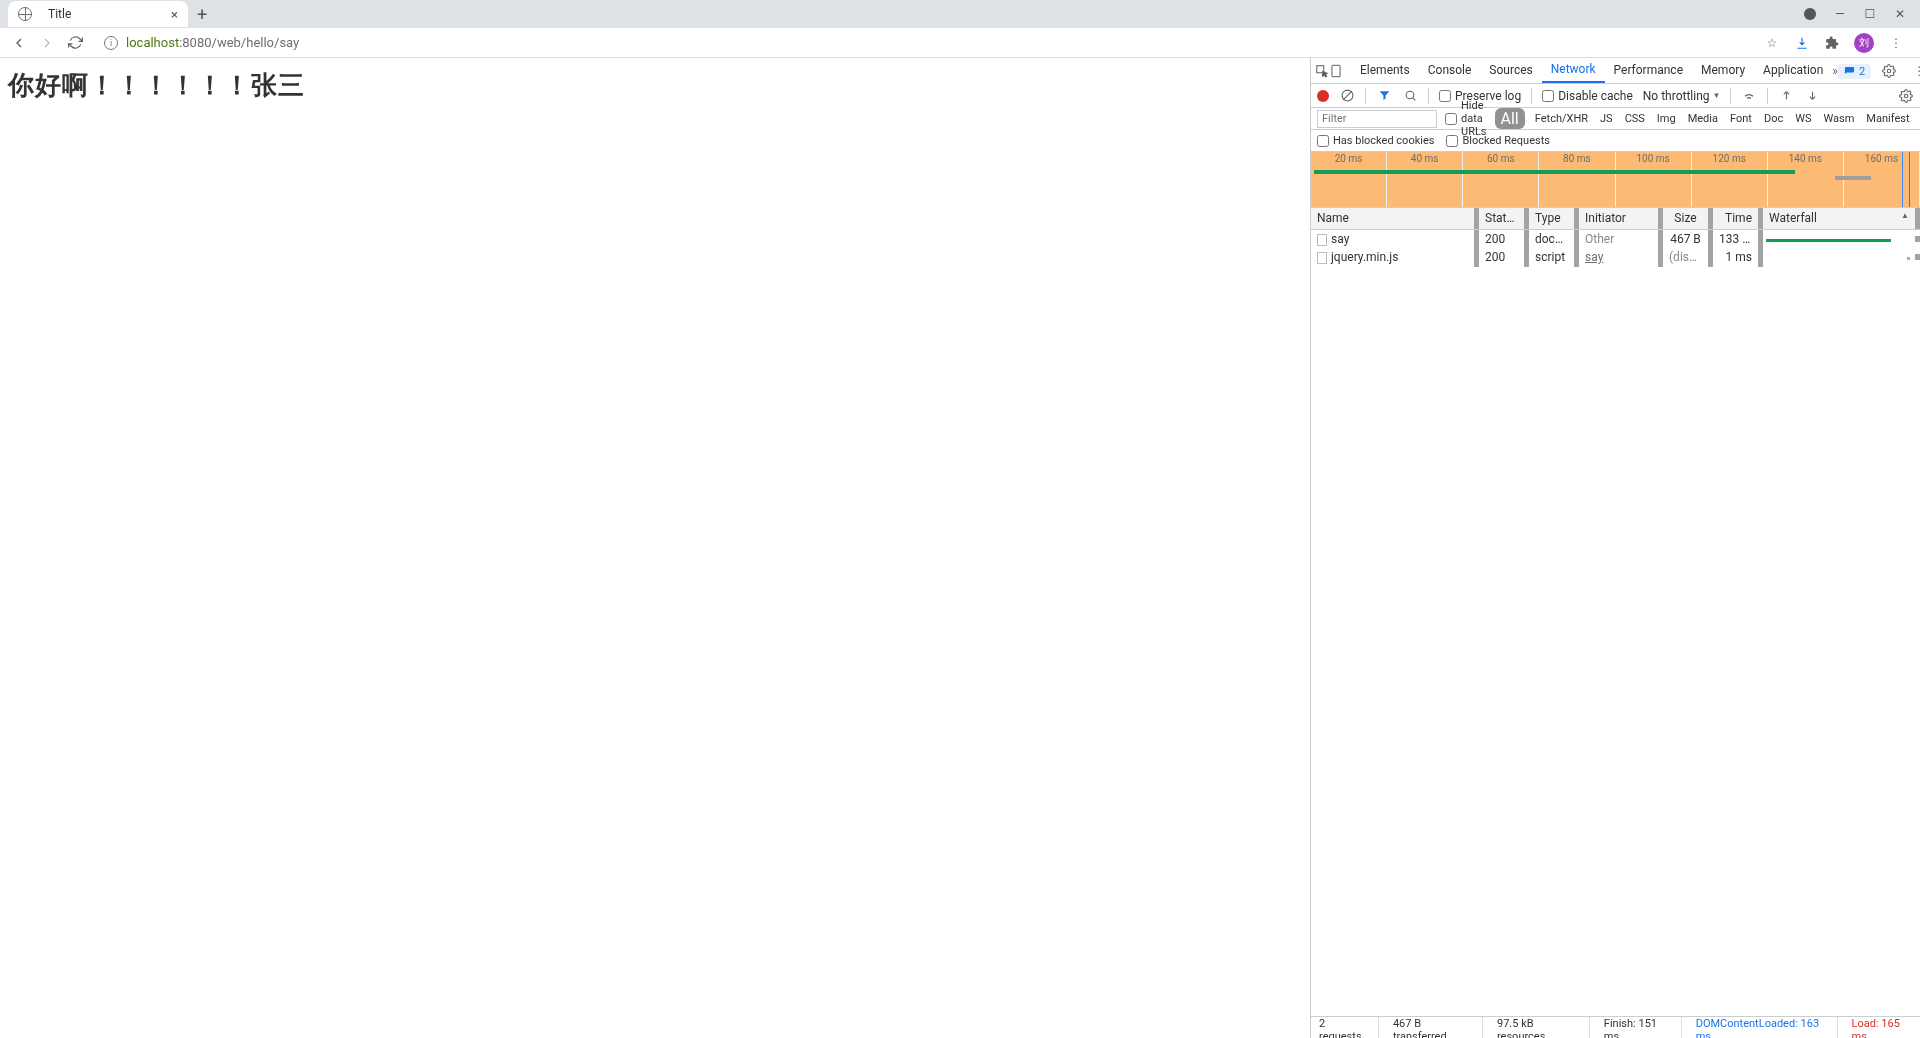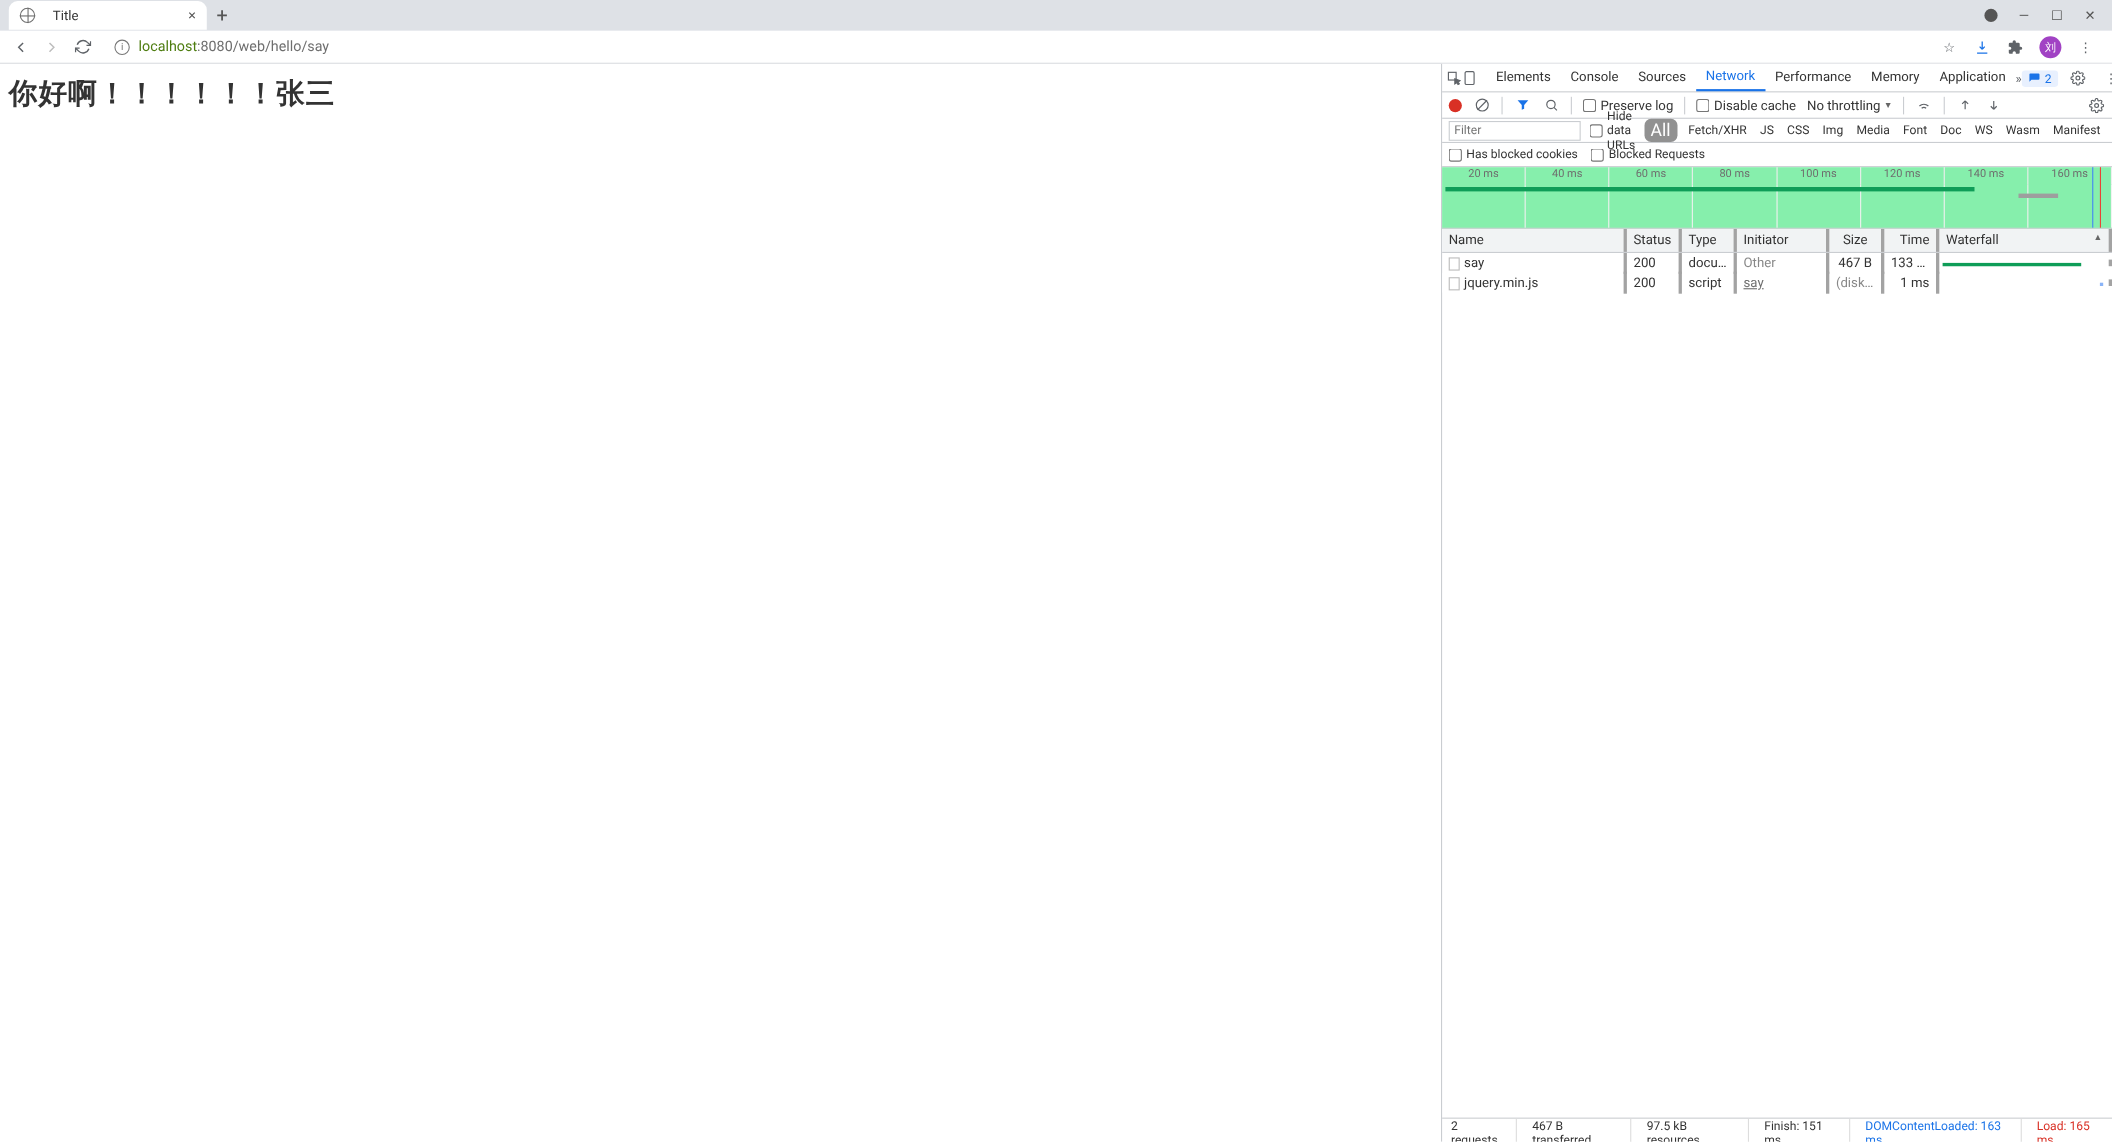--- a/index.html
+++ b/index.html
@@ -56,34 +56,34 @@
 .sel .caret { font-size: 8px; color: #666; }
 
 .filter-row { height: 22px; border-bottom: 1px solid #cacdd1; display: flex; align-items: center; padding: 0 6px; gap: 8px; font-size: 12px; }
 .filter-input { width: 120px; height: 18px; border: 1px solid #cacdd1; padding: 0 4px; font-size: 11px; }
 .pill { padding: 1px 6px; border-radius: 6px; cursor: pointer; font-size: 16px; }
 .pill.active { background: #919191; color: #fff; }
 .flt { font-size: 11px; color: #333; cursor: pointer; padding: 0 2px; white-space: nowrap; }
 
 .filter-row2 { height: 22px; border-bottom: 1px solid #cacdd1; display: flex; align-items: center; padding: 0 6px; gap: 12px; font-size: 12px; }
 
-.timeline { height: 56px; border-bottom: 1px solid #cacdd1; position: relative; background: #86efac; }
+.timeline { height: 56px; border-bottom: 1px solid #cacdd1; position: relative; background: #fdba74; }
 .timeline .ticks { display: flex; height: 16px; }
 .timeline .tick { flex: 1; font-size: 10px; color: #6e6e6e; text-align: center; border-right: 1px solid #eee; padding-top: 1px; }
 .timeline .bar-row { position: absolute; left: 0; right: 0; top: 18px; height: 4px; }
 .timeline .row-bar { position: absolute; top: 0; height: 4px; background: #0f9d58; }
 .timeline .row-bar.gray { background: #9e9e9e; }
 .timeline .mark-blue { position: absolute; top: 0; bottom: 0; width: 1px; background: #4285f4; }
 .timeline .mark-red { position: absolute; top: 0; bottom: 0; width: 1px; background: #ea4335; }
 .timeline .grid { position: absolute; left:0; right:0; top:16px; bottom:0; display:flex;}
 .timeline .grid div { flex:1; border-right:1px solid #f1f1f1; }
 
 .net-table { flex: 1; overflow: auto; font-size: 12px; }
 .net-head { display: flex; height: 22px; background: #f1f3f4; border-bottom: 1px solid #cacdd1; position: sticky; top: 0; }
-.net-head .col, .net-row .col { border-right: 3px solid #a3a3a3; padding: 3px 6px; overflow: hidden; text-overflow: ellipsis; white-space: nowrap; }
+.net-head .col, .net-row .col { border-right: 5px solid #a3a3a3; padding: 3px 6px; overflow: hidden; text-overflow: ellipsis; white-space: nowrap; }
 .col-name { width: 168px; }
 .col-status { width: 50px; }
 .col-type { width: 50px; }
 .col-initiator { width: 84px; }
 .col-size { width: 50px; text-align: center; }
 .col-time { width: 50px; text-align: right; }
 .col-waterfall { flex: 1; position: relative; }
 .net-head .col-waterfall::after { content: "▲"; font-size: 8px; color: #666; float: right; }
 .net-row { display: flex; height: 18px; align-items: center; }
 .net-row:nth-child(odd) { background: #fff; }

